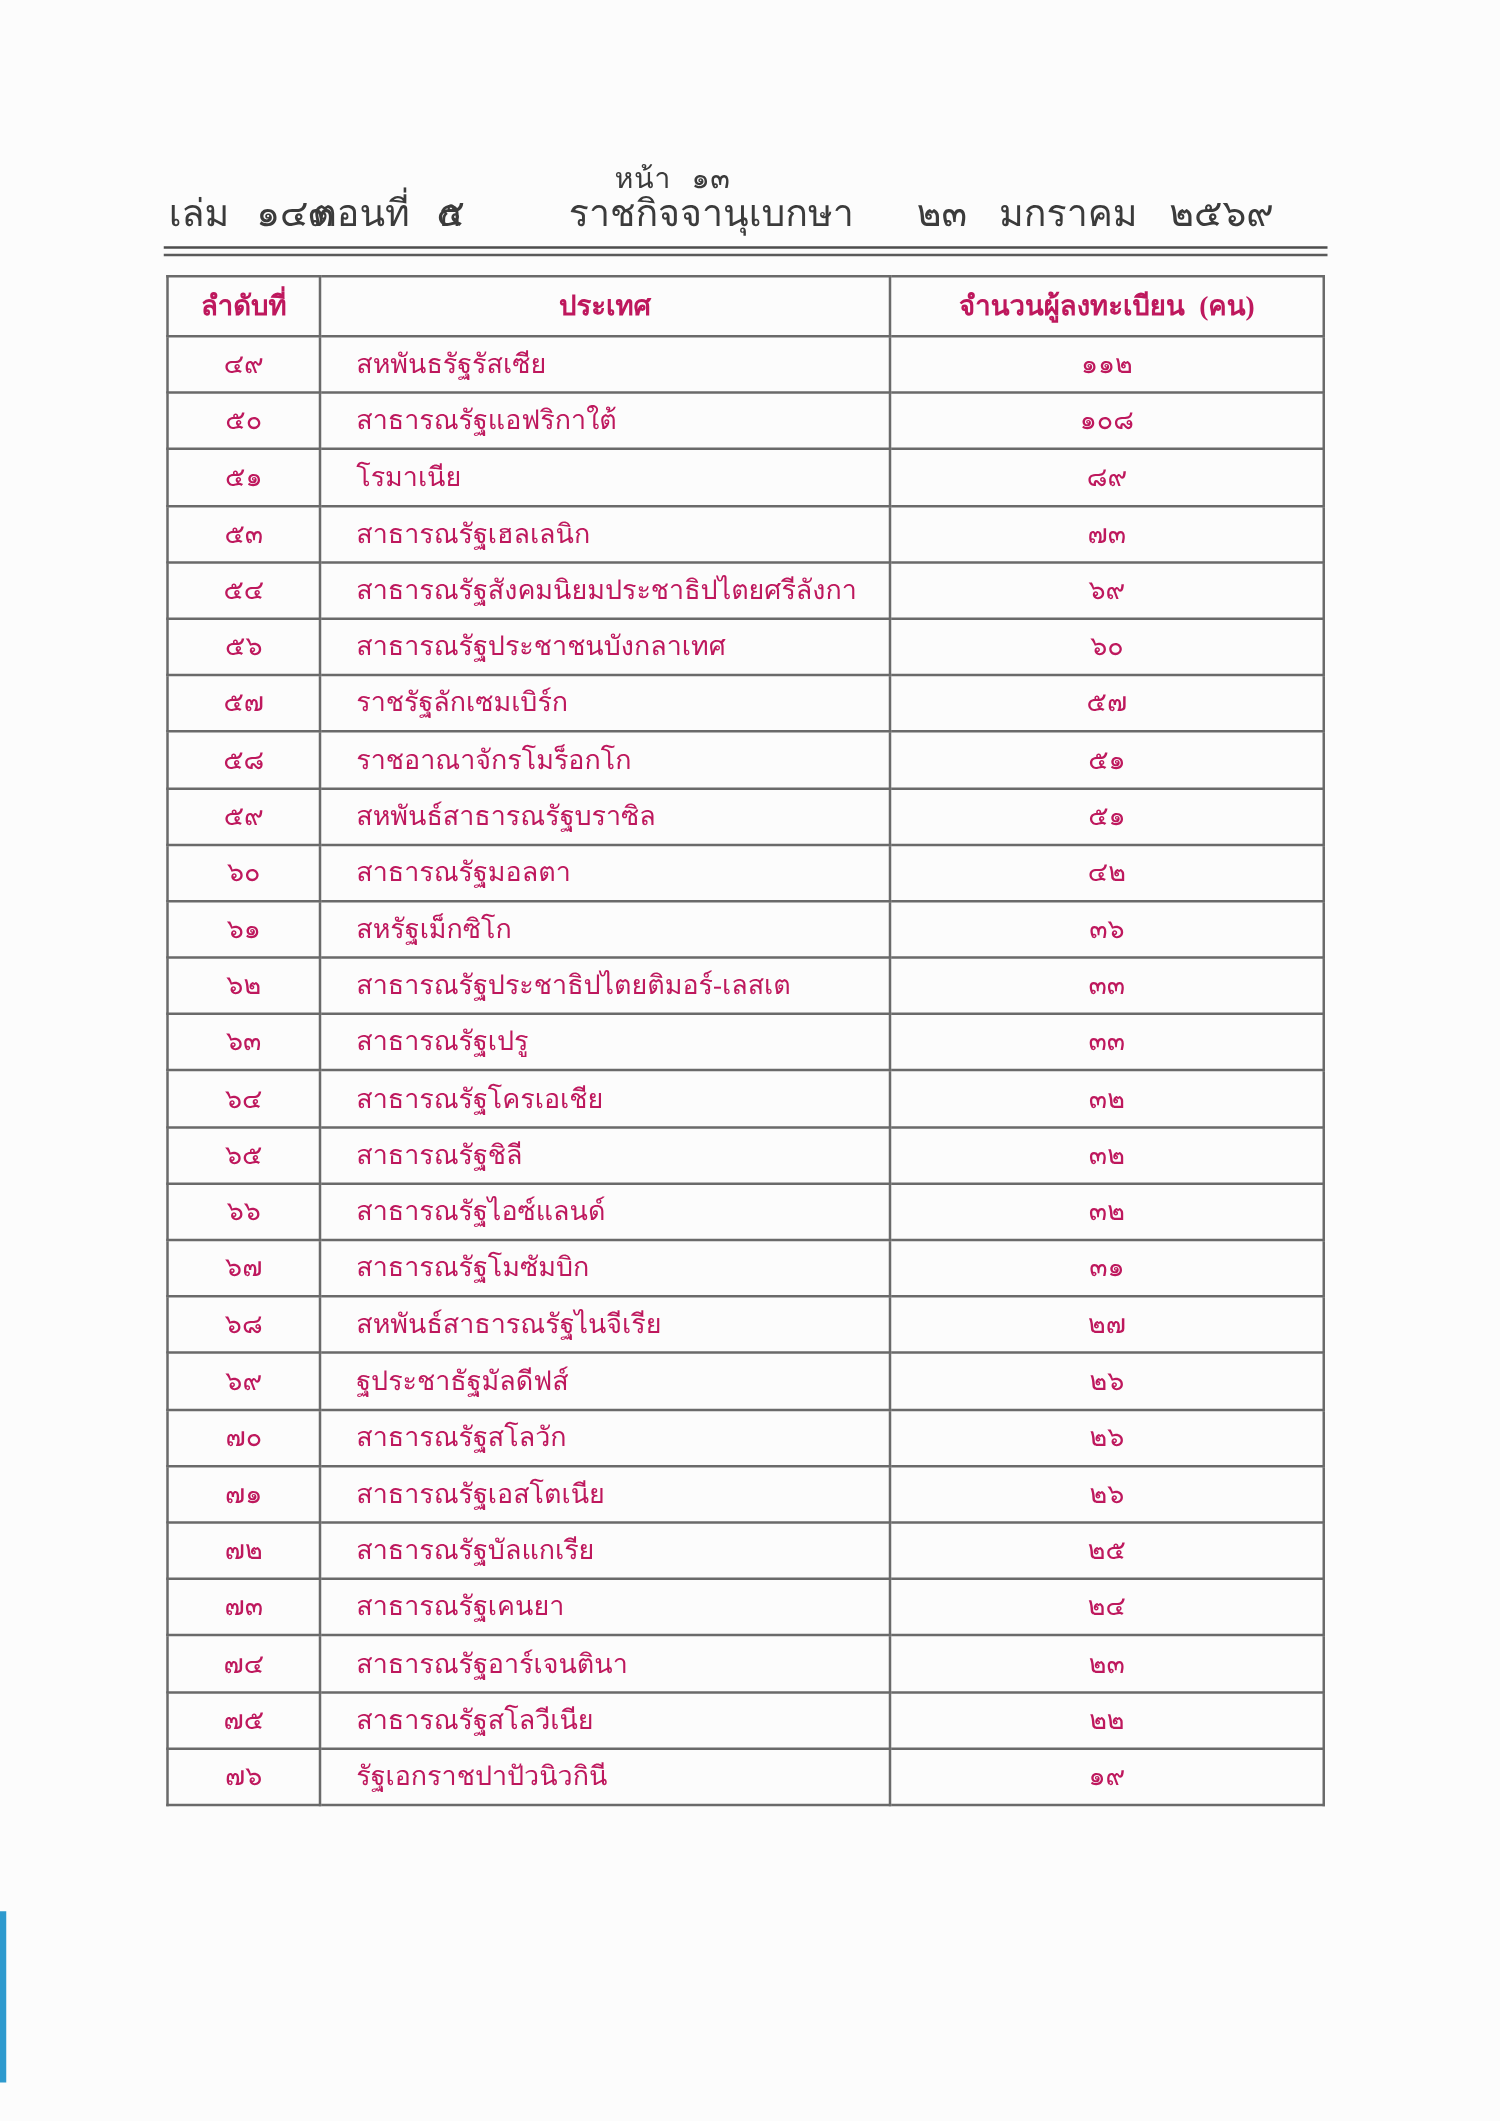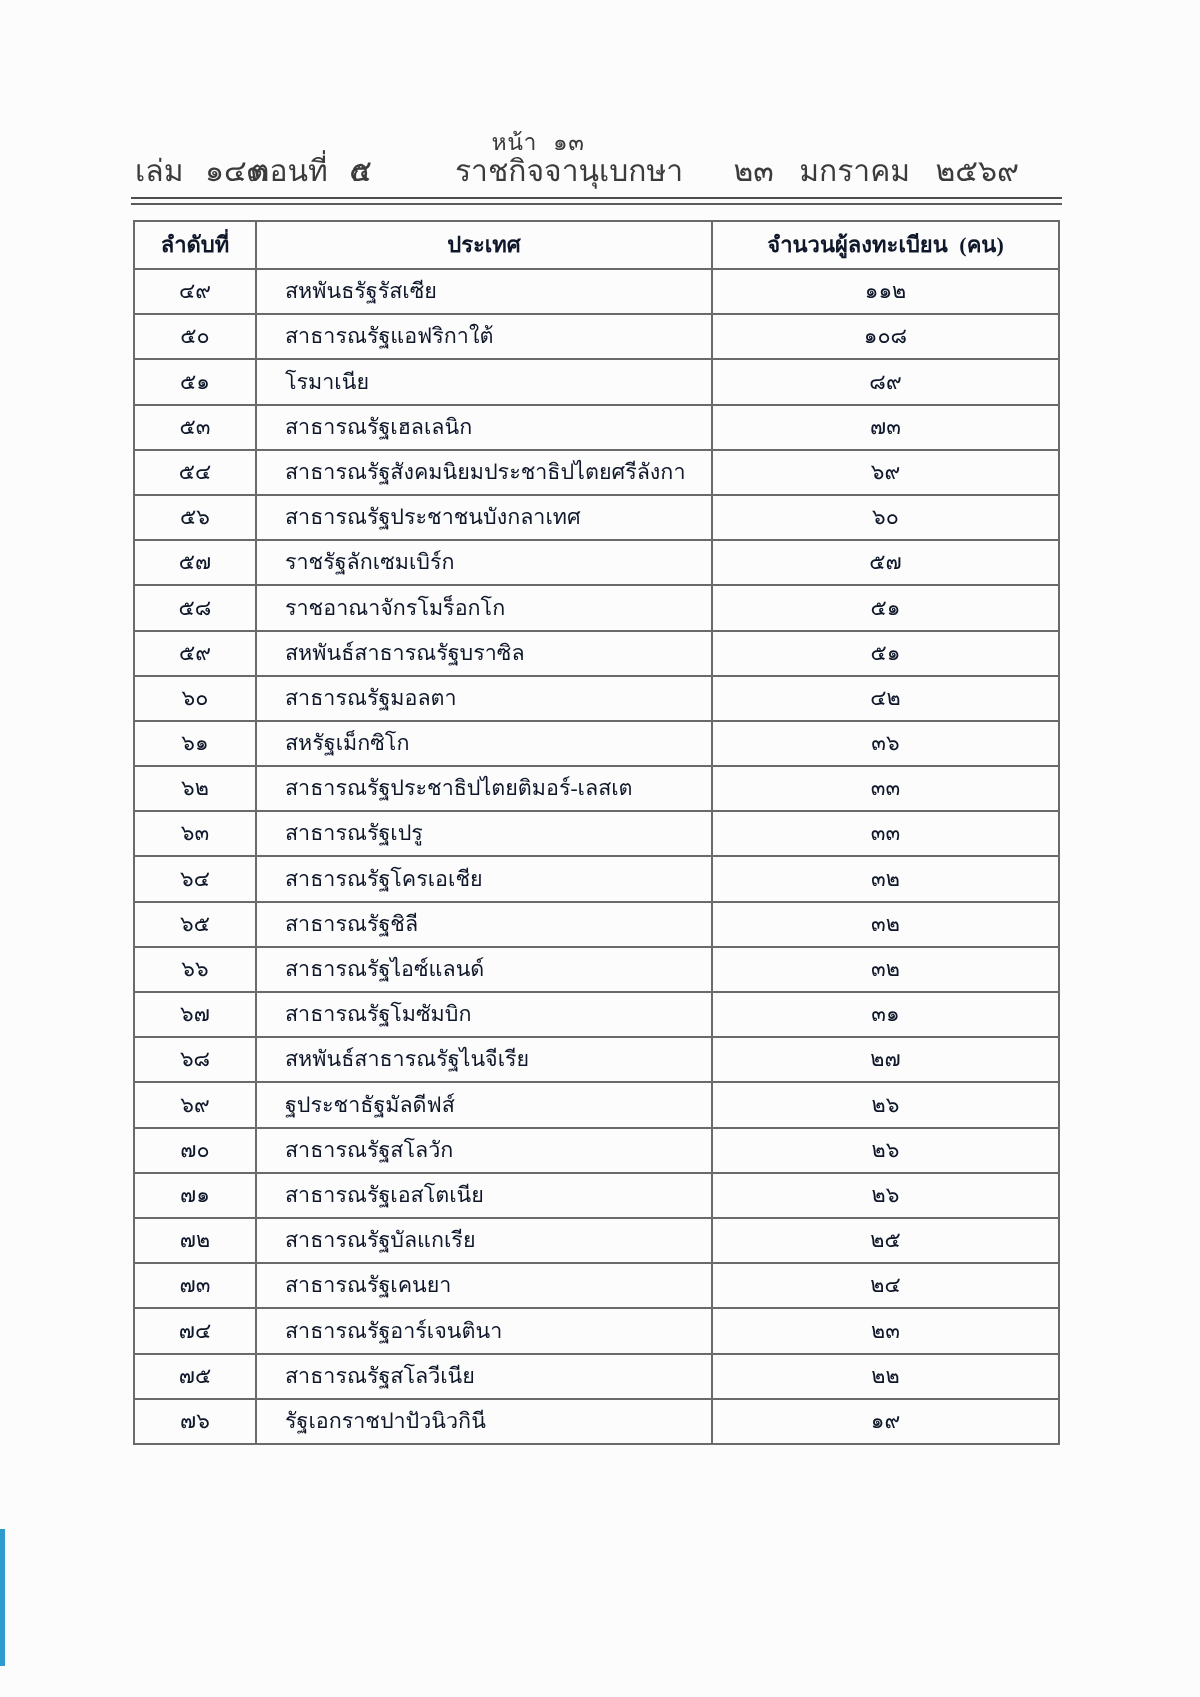--- a/index.html
+++ b/index.html
@@ -51,21 +51,21 @@
   }
   
   table.gazette-table {
     position: absolute;
     top: 220px;
     left: 133px;
     width: 925px;
     border-collapse: collapse;
     table-layout: fixed;
     font-size: 21.5px;
-    color: #0f172a;
+    color: #be185d;
   }
   .gazette-table col.c1 { width: 122px; }
   .gazette-table col.c2 { width: 456px; }
   .gazette-table col.c3 { width: 347px; }
   .gazette-table th, .gazette-table td {
     border: 2px solid #6a6a6a;
     line-height: 1.15;
     overflow: hidden;
     white-space: nowrap;
   }

